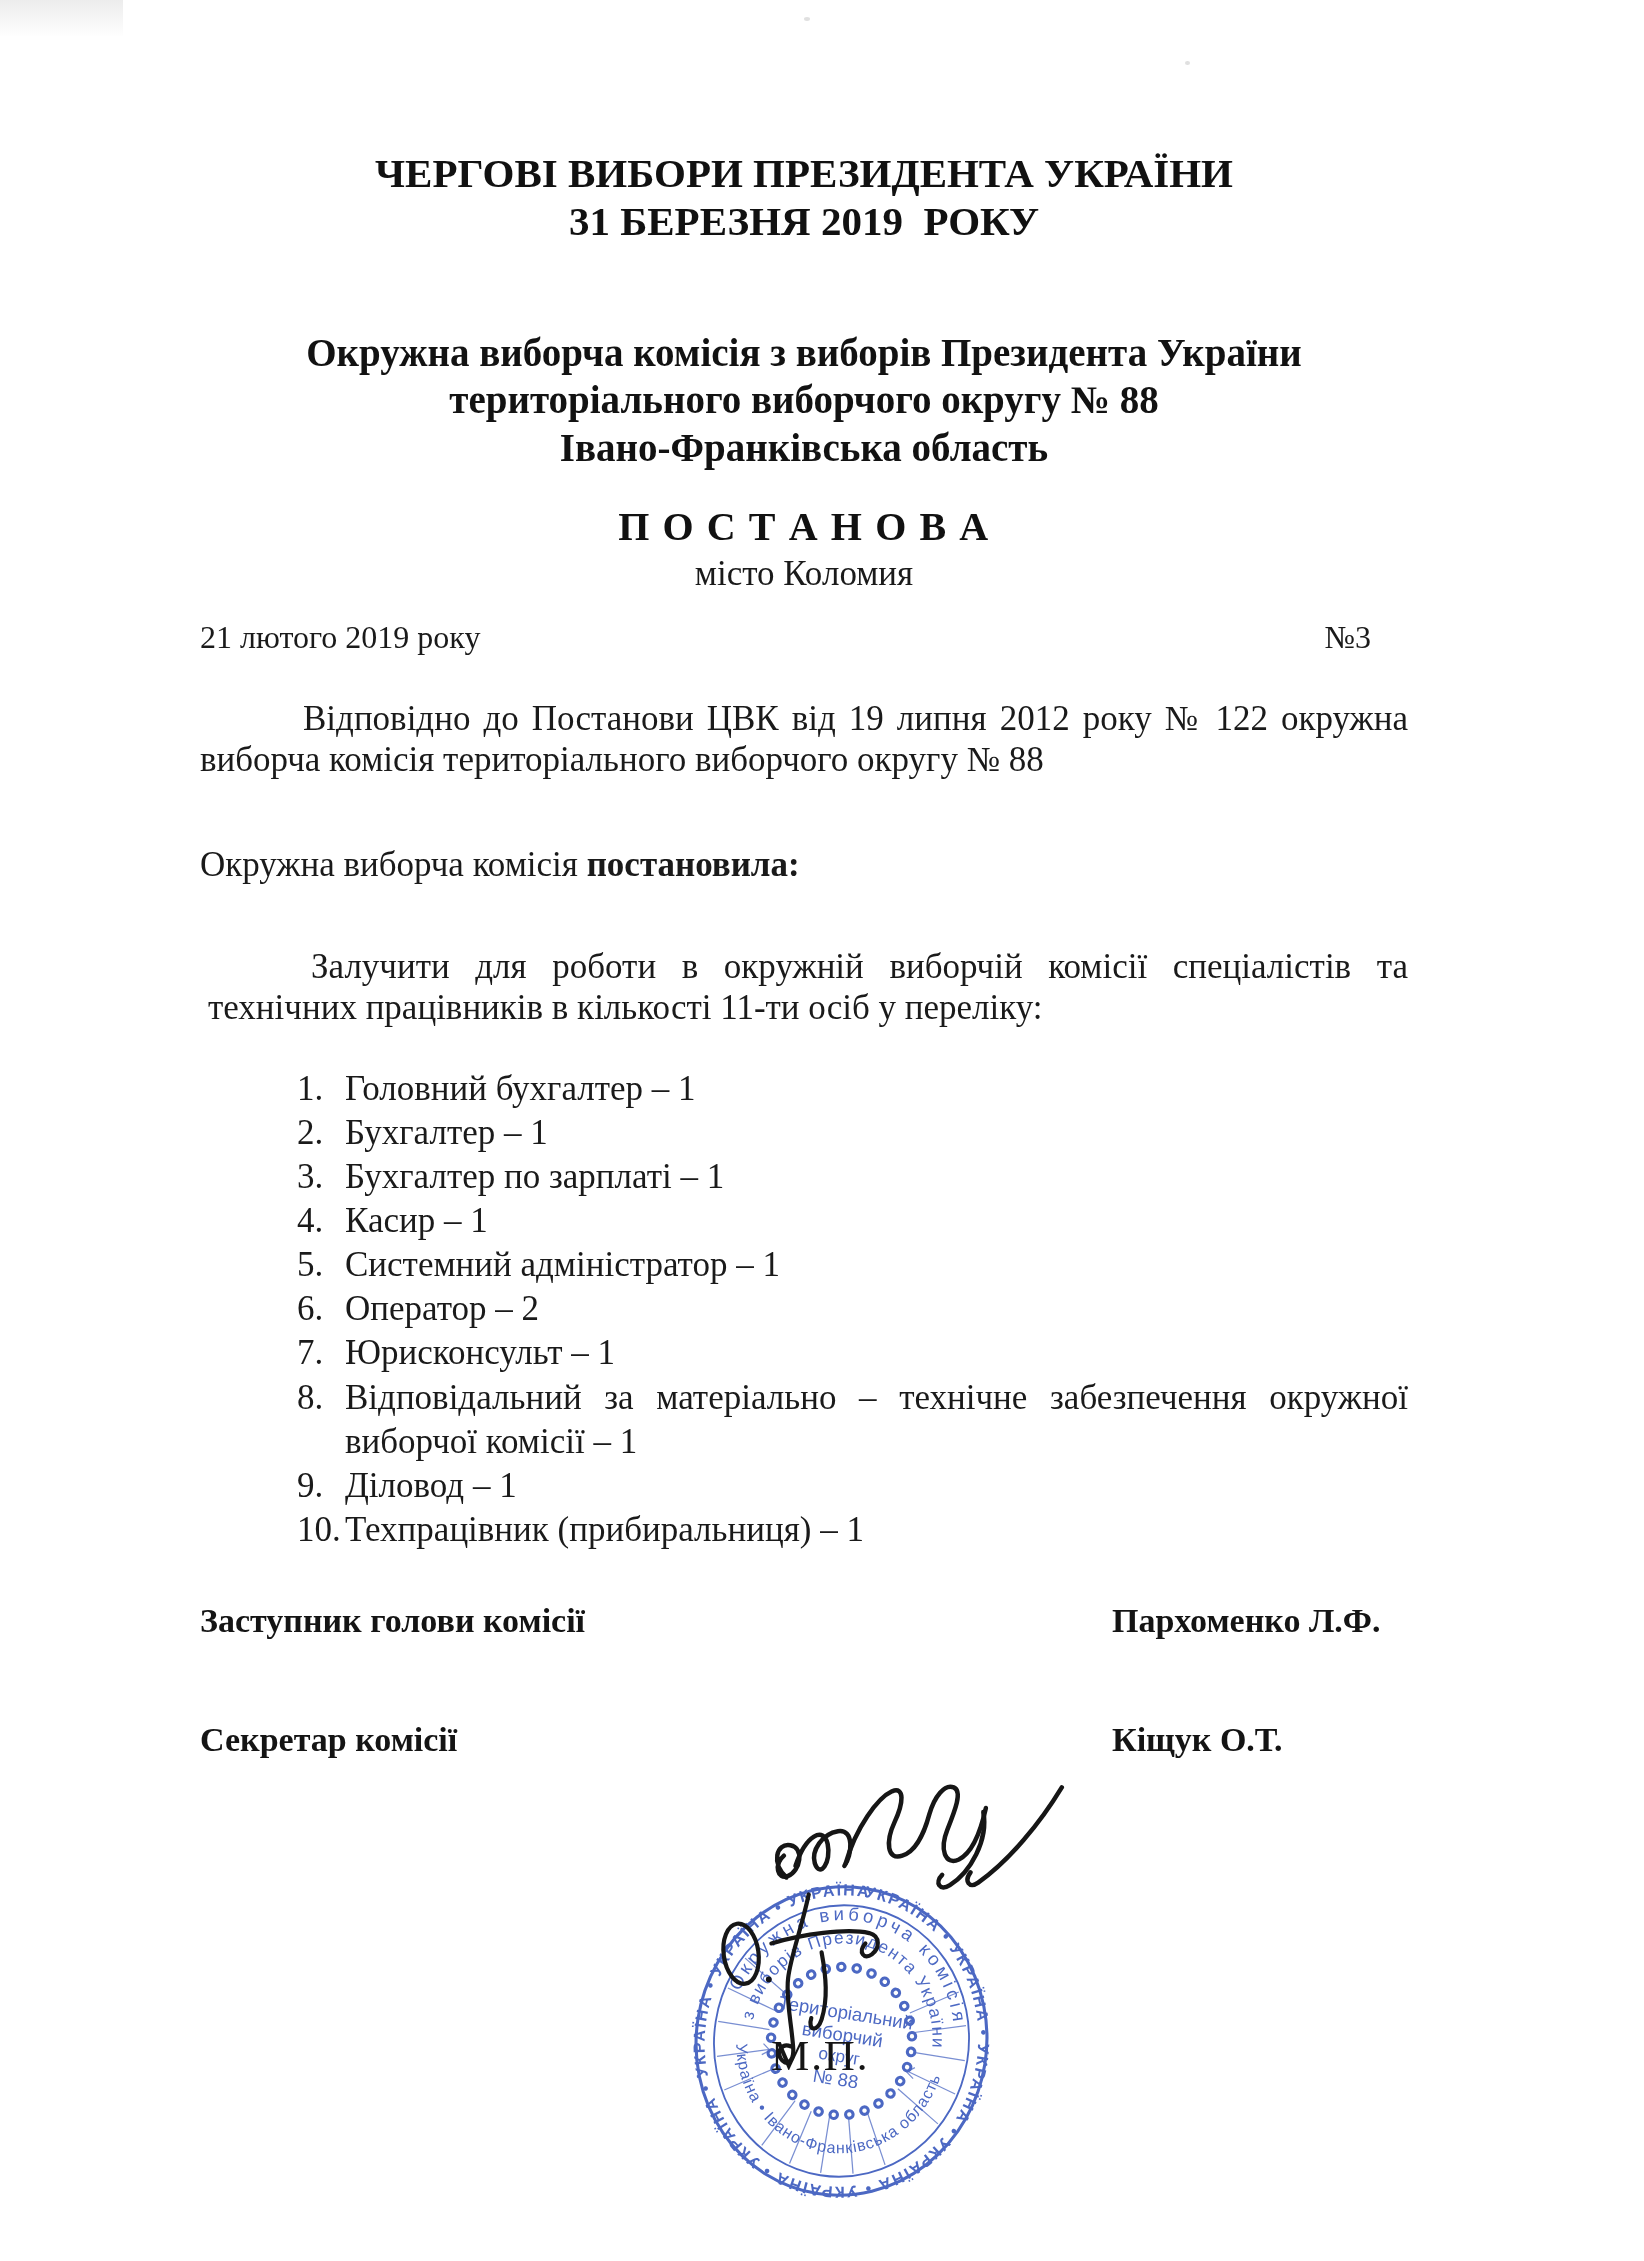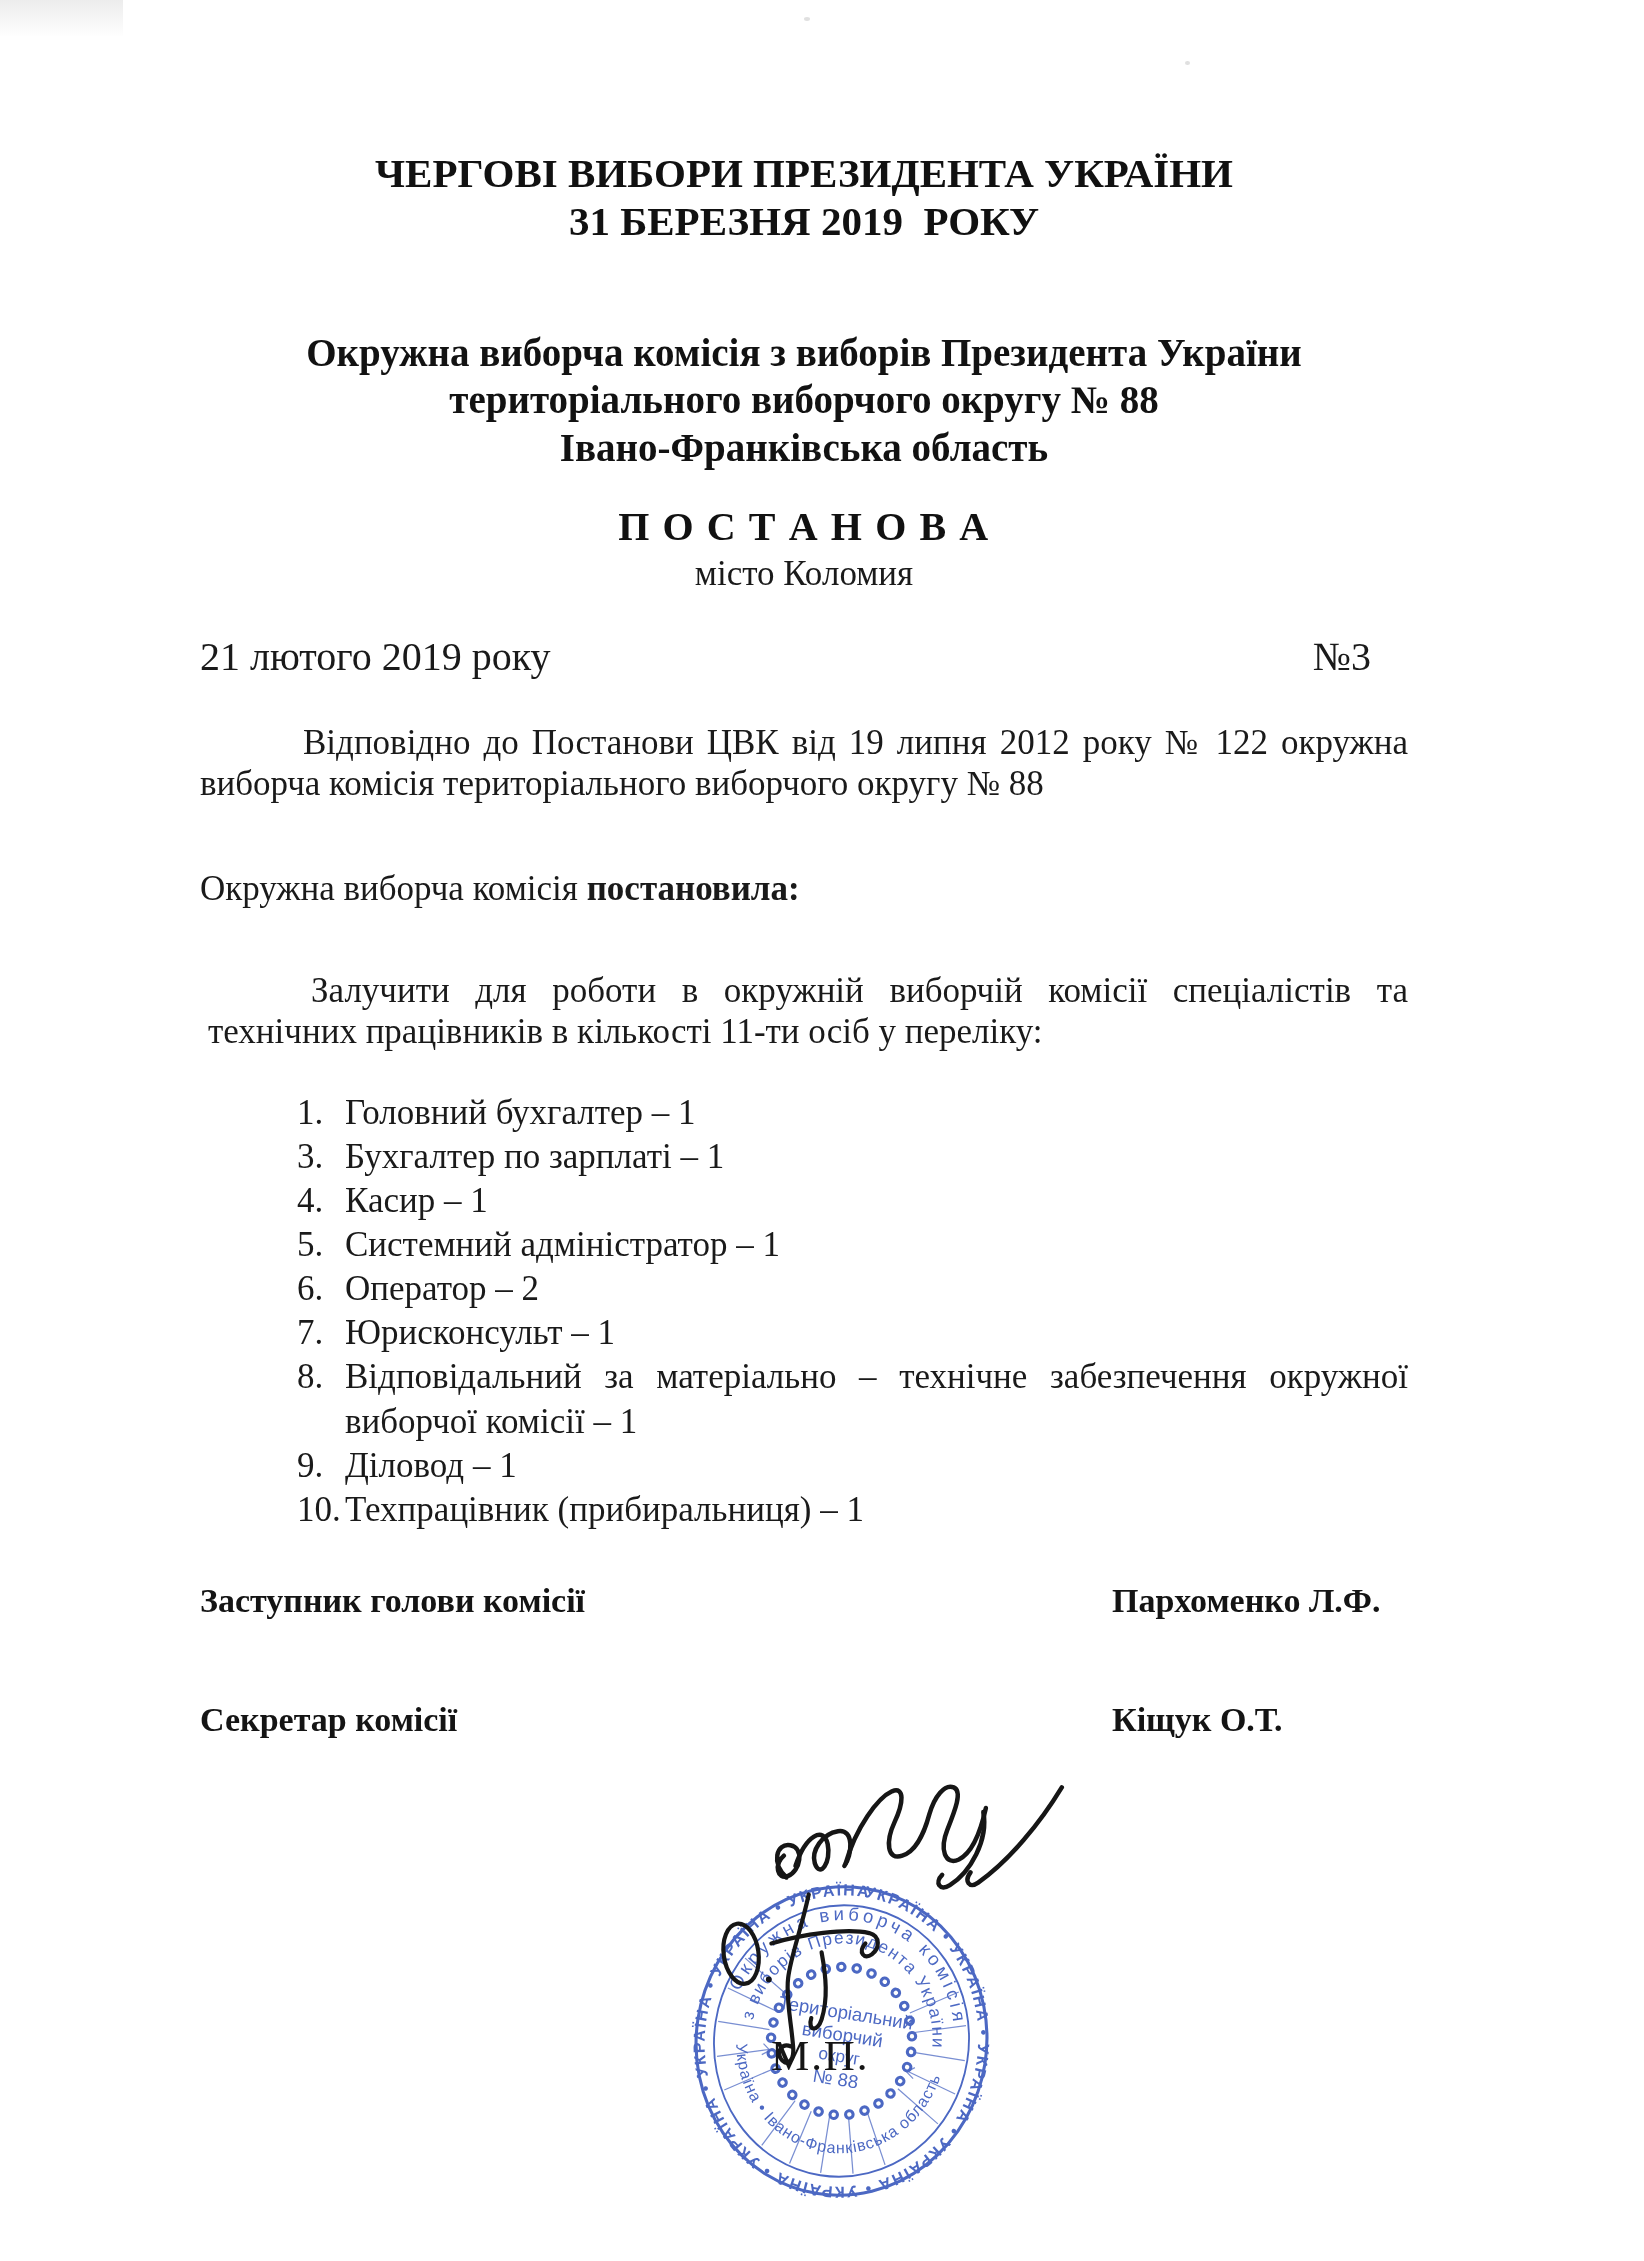--- a/index.html
+++ b/index.html
@@ -8,21 +8,21 @@
     font-family:"Liberation Serif","DejaVu Serif",serif;color:#1a1a1a;overflow:hidden;
   }
   .page{position:absolute;left:0;top:0;width:1488px;box-sizing:border-box;
         padding:150px 80px 0 200px;z-index:1;}
   .h1{text-align:center;font-weight:bold;font-size:41px;line-height:1.165;color:#111;}
   .pre{white-space:pre-wrap;}
   .commission{margin-top:83px;text-align:center;font-weight:bold;font-size:39px;line-height:1.22;color:#121212;}
   .doc-type{margin-top:32px;text-align:center;font-weight:bold;font-size:40px;color:#111;}
   .doc-type span{letter-spacing:.04em;}
   .place{margin-top:4px;text-align:center;font-size:35px;}
-  .date-row{margin-top:39px;display:flex;justify-content:space-between;font-size:40px;}
+  .date-row{margin-top:25px;display:flex;justify-content:space-between;font-size:32px;}
   .date-row .doc-no{margin-right:37px;}
   .subject{margin:48px -9.7px 0;text-align:center;font-weight:bold;font-size:34px;line-height:1.23;color:#121212;}
   .para{margin:0;font-size:35px;line-height:1.17;text-align:justify;}
   .preamble{margin-top:43px;text-indent:103px;}
   .resolution{margin:64px 0 0 0;font-size:35px;line-height:1.17;}
   .order{margin-top:61px;text-indent:103px;margin-left:8px;}
   .positions{list-style:none;margin:38px 0 0 0;padding:0 0 0 97px;font-size:35px;}
   .positions li{line-height:1.26;padding-left:48px;text-indent:-48px;text-align:justify;}
   .positions .num{display:inline-block;width:48px;text-indent:0;}
   .sig-row{position:relative;font-weight:bold;font-size:34px;line-height:1.16;color:#141414;}
@@ -74,20 +74,21 @@
   <p class="para preamble">Відповідно до Постанови ЦВК від 19 липня 2012 року № 122 окружна виборча комісія територіального виборчого округу № 88</p>
 
   <p class="resolution">
     <span>Окружна виборча комісія </span><b>постановила:</b>
   </p>
 
   <p class="para order">Залучити для роботи в окружній виборчій комісії спеціалістів та технічних працівників в кількості 11-ти осіб у переліку:</p>
 
   <ol class="positions">
     <li><span class="num">1.</span><span>Головний бухгалтер – 1</span></li>
+    <li><span class="num">2.</span><span>Бухгалтер – 1</span></li>
     <li><span class="num">3.</span><span>Бухгалтер по зарплаті – 1</span></li>
     <li><span class="num">4.</span><span>Касир – 1</span></li>
     <li><span class="num">5.</span><span>Системний адміністратор – 1</span></li>
     <li><span class="num">6.</span><span>Оператор – 2</span></li>
     <li><span class="num">7.</span><span>Юрисконсульт – 1</span></li>
     <li><span class="num">8.</span><span>Відповідальний за матеріально – технічне забезпечення окружної виборчої комісії – 1</span></li>
     <li><span class="num">9.</span><span>Діловод – 1</span></li>
     <li><span class="num">10.</span><span>Техпрацівник (прибиральниця) – 1</span></li>
   </ol>
 

